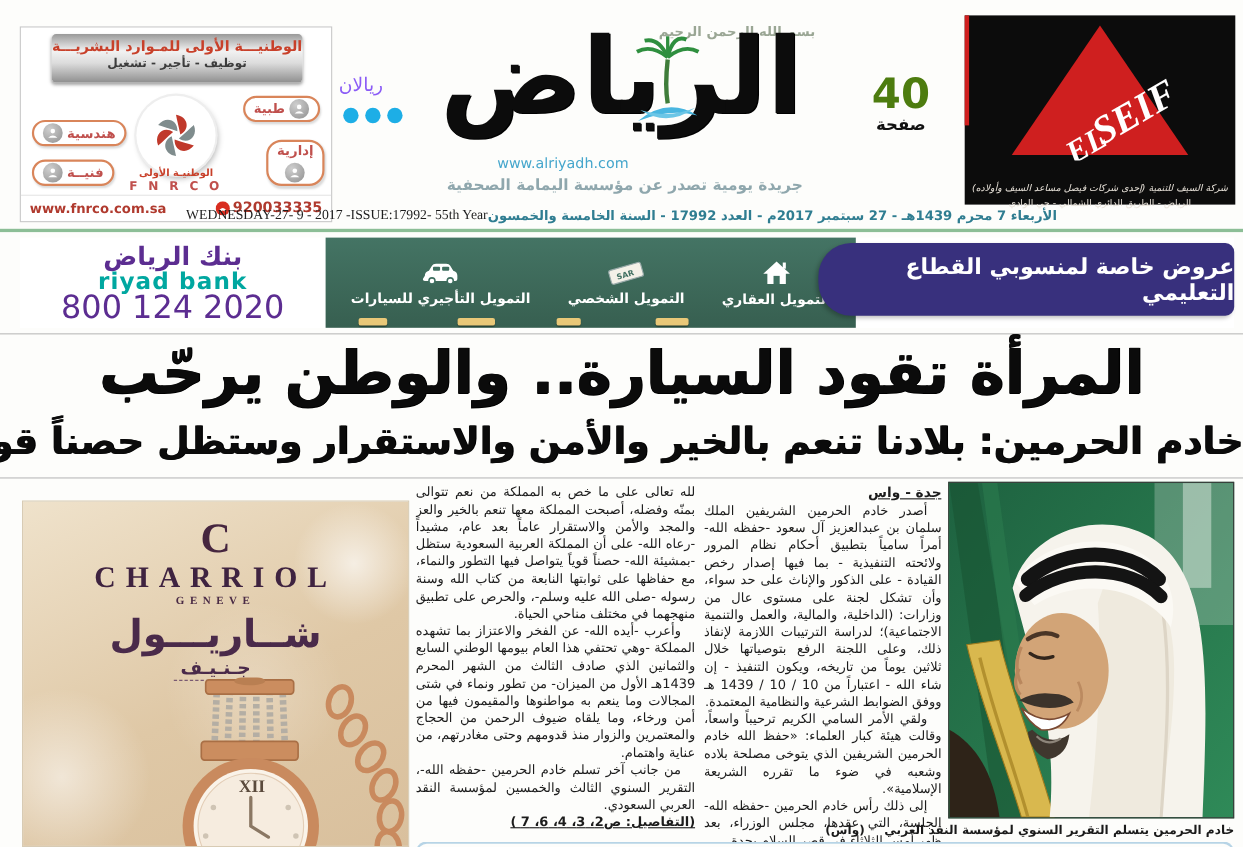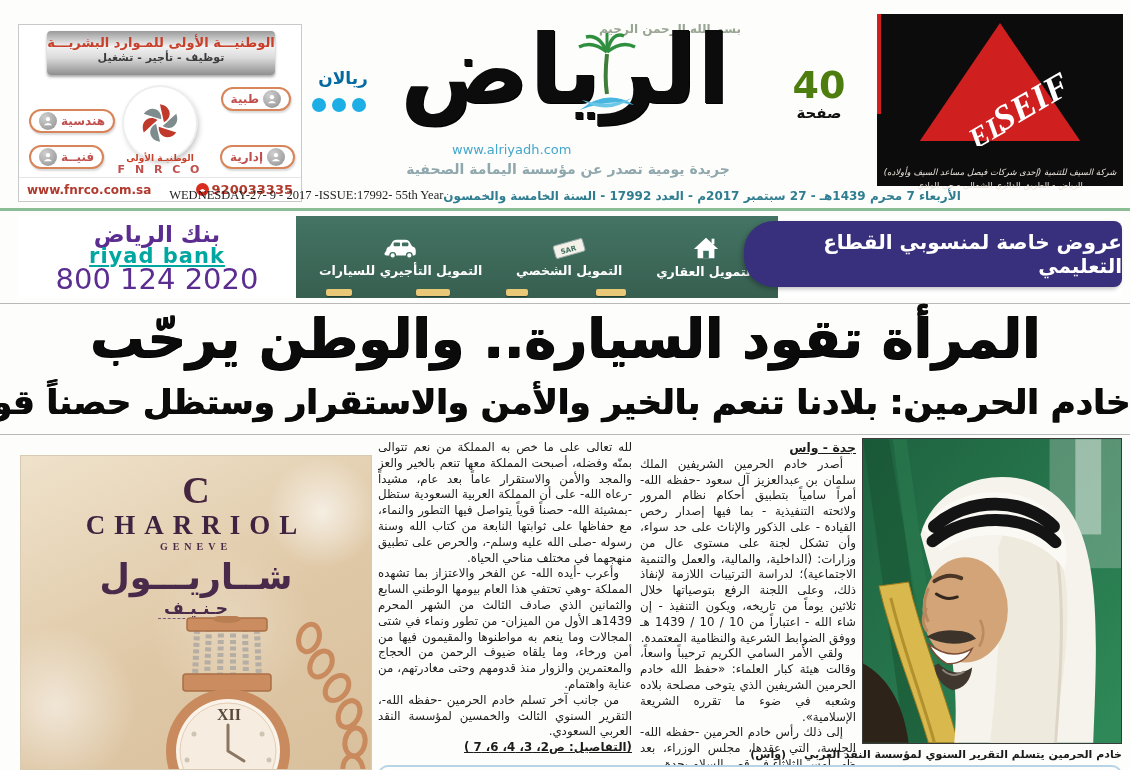--- a/index.html
+++ b/index.html
@@ -21,21 +21,21 @@
   .fnrco-foot { position:absolute; left:0; bottom:0; width:100%; height:24px; border-top:1px solid #e5e5e5; display:flex; justify-content:space-between; align-items:center; padding:0 8px; }
   .fnrco-foot .web { color:#b03a2e; font-weight:bold; font-size:12px; }
   .fnrco-foot .phone { color:#b03a2e; font-weight:bold; font-size:13px; display:flex; align-items:center; gap:3px; }
 
   
   .bismillah { position:absolute; left:590px; top:22px; width:160px; text-align:center; color:#9aa694; font-size:12px; font-weight:bold; }
   .paper-title { position:absolute; left:340px; top:18px; width:450px; text-align:center; font-size:96px; font-weight:bold; color:#0c0c0c; line-height:1.1; text-shadow:1px 1px 0 #000; }
   .palm { position:absolute; left:572px; top:30px; }
   .site-url { position:absolute; left:452px; top:142px; color:#45a6cc; font-size:13px; }
   .slogan { position:absolute; left:388px; top:161px; width:360px; text-align:center; color:#8fa7ad; font-weight:bold; font-size:14px; }
-  .price { position:absolute; left:308px; top:68px; width:70px; text-align:center; font-weight:bold; font-size:17px; color:#0369a1; }
+  .price { position:absolute; left:308px; top:68px; width:70px; font-weight:normal; font-size:17px; color:#8b5cf6; }
   .price-dots { position:absolute; left:312px; top:98px; display:flex; gap:6px; }
   .price-dots i { width:14px; height:14px; border-radius:50%; background:#1daee6; }
   .pages { position:absolute; left:788px; top:66px; width:62px; text-align:center; }
   .pages .num { color:#4d7c0f; font-weight:bold; font-size:38px; line-height:38px; }
   .pages .lbl { color:#111; font-weight:bold; font-size:15px; }
 
   
   .elseif { position:absolute; left:877px; top:14px; width:246px; height:172px; background:#0c0c0c; text-align:center; }
   .elseif .red-edge { position:absolute; left:0; top:0; width:4px; height:58%; background:#cf1f1f; }
   .elseif .cap1,.elseif .cap2 { color:#e9e3da; font-size:8.5px; line-height:13px; }
@@ -44,21 +44,21 @@
   
   .dateline { position:absolute; left:0; top:188px; width:100%; display:flex; justify-content:center; align-items:flex-end; }
   .dateline .en { font-family:"Liberation Serif", serif; color:#1e1e1e; font-size:12.5px; }
   .dateline .ar { color:#2f7d91; font-weight:bold; font-size:12px; }
   .green-rule { position:absolute; left:0; top:208px; width:100%; height:3px; background:#8cbe96; }
 
   
   .bank { position:absolute; left:18px; top:216px; width:1104px; height:82px; background:#fff; }
   .bank-logo { position:absolute; left:0; top:0; width:278px; height:100%; display:flex; flex-direction:column; align-items:center; justify-content:center; }
   .bank-logo .ar { color:#5c2d91; font-weight:bold; font-size:23px; line-height:24px; }
-  .bank-logo .en { color:#00a7a0; font-weight:bold; font-size:21px; line-height:21px; letter-spacing:1px;text-decoration:underline; }
+  .bank-logo .en { color:#00a7a0; font-weight:bold; font-size:21px; line-height:21px; letter-spacing:1px; }
   .bank-logo .ph { color:#5c2d91; font-weight:normal; font-size:29px; line-height:25px; direction:ltr; }
   .chalkboard { position:absolute; left:278px; top:0; width:482px; height:100%; background:linear-gradient(180deg,#447464,#375f50); display:flex; flex-direction:row; justify-content:space-around; align-items:center; padding:0 6px; }
   .board-item { display:flex; flex-direction:column; align-items:center; gap:3px; color:#fff; font-weight:bold; font-size:12.5px; text-align:center; }
   .chalk { position:absolute; bottom:2px; height:7px; background:#e9c878; border-radius:2px; box-shadow:0 1px 1px rgba(0,0,0,.4); }
   .ribbon { position:absolute; right:0; top:5px; width:378px; height:66px; background:#38307d; border-radius:30px 8px 8px 30px; display:flex; align-items:center; justify-content:center; color:#fff; font-weight:bold; font-size:20px; box-shadow:-2px 2px 4px rgba(0,0,0,.25); }
 
   
   .rule { position:absolute; left:0; width:100%; height:1px; background:#b9b9b9; }
   .headline-main { position:absolute; left:0; top:307px; width:100%; text-align:center; font-size:54px; font-weight:bold; color:#0b0b0b; white-space:nowrap; text-shadow:1px 0 0 #000, 0 1px 0 #000; }
   .headline-sub { position:absolute; left:0; top:382px; width:100%; text-align:center; font-size:34px; font-weight:bold; color:#0b0b0b; white-space:nowrap; text-shadow:1px 0 0 #000; }
@@ -131,21 +131,21 @@
       </div>
       <div class="pill" style="left:10px; top:10px;margin-top:22px;">
         <span class="picon">
             <svg width="12" height="12" viewBox="0 0 20 20">
               <circle cx="10" cy="7" r="3.5" fill="#fff"></circle>
               <path d="M3 17 Q10 10 17 17 Z" fill="#fff"></path>
             </svg>
           </span>
         <span>هندسية</span>
       </div>
-      <div class="pill" style="right:6px; bottom:4px;">
+      <div class="pill" style="right:6px; bottom:4px;flex-direction:column;">
         <span>إدارية</span>
         <span class="picon">
             <svg width="12" height="12" viewBox="0 0 20 20">
               <circle cx="10" cy="7" r="3.5" fill="#fff"></circle>
               <path d="M3 17 Q10 10 17 17 Z" fill="#fff"></path>
             </svg>
           </span>
       </div>
       <div class="pill" style="left:10px; bottom:4px;align-items:center;">
         <span class="picon">

